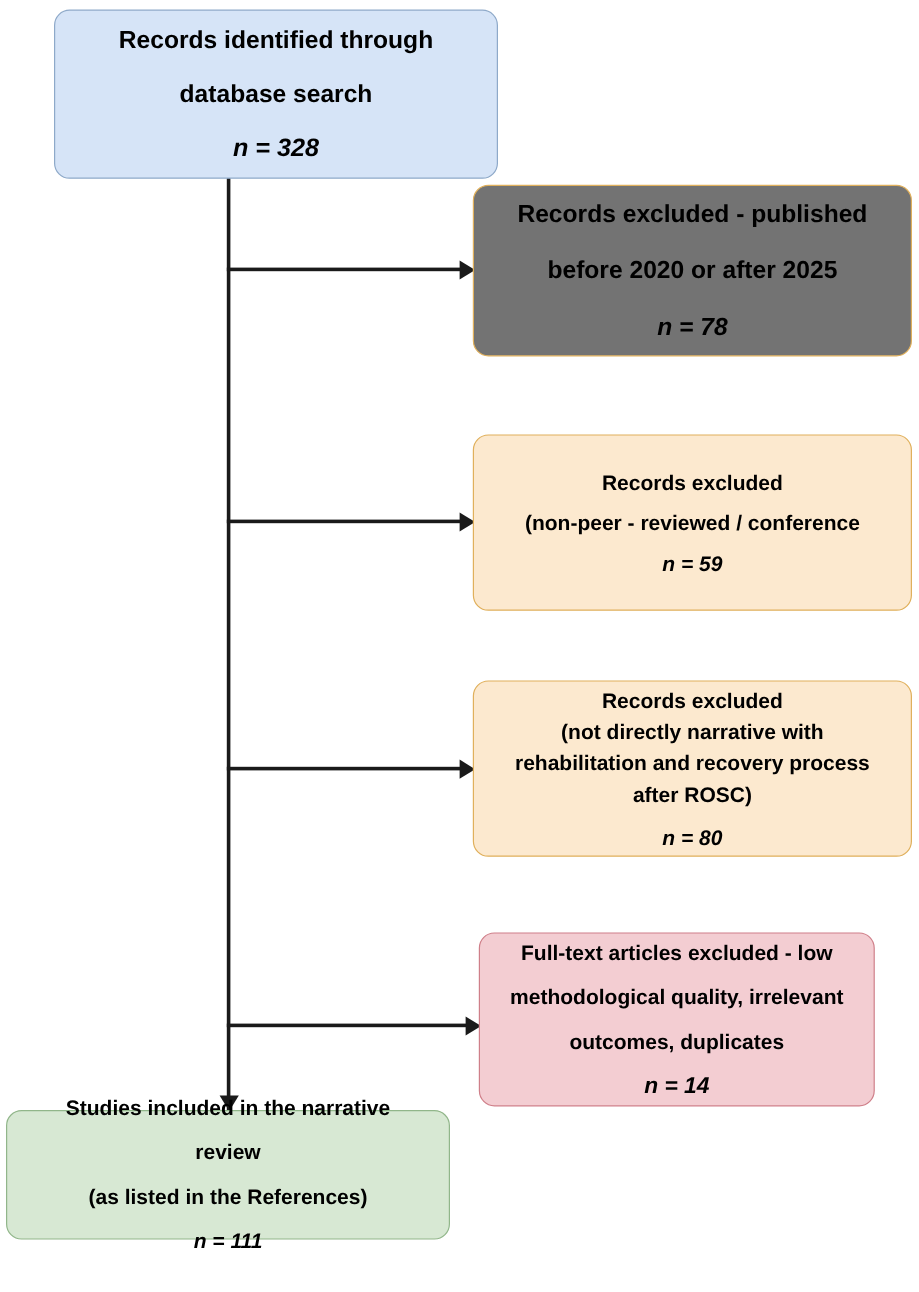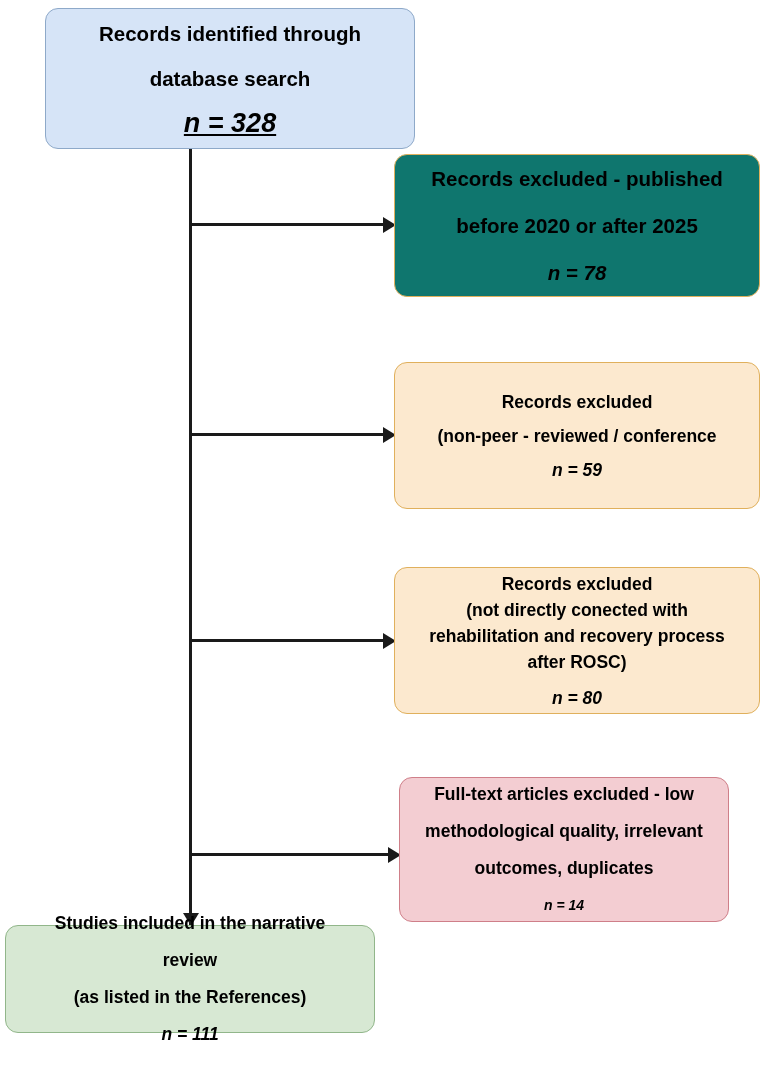--- a/index.html
+++ b/index.html
@@ -44,25 +44,25 @@
 
   
   #node-identified {
     left: 5px;  top: 8px;  width: 370px;  height: 141px;
     background: #d6e4f7;
     border-color: #8ea9c9;
     font-size: 20.5px;
     line-height: 45px;
     margin-left: 40px;
   }
-  #node-identified .count { font-size: 27px; text-decoration: underline; }
+  #node-identified .count { font-size: 21px; }
 
   #node-excluded-date {
     left: 394px; top: 154px; width: 366px; height: 143px;
-    background: #0f766e;
+    background: #737373;
     border-color: #e0b05c;
     font-size: 20.5px;
     line-height: 47px;
   }
   #node-excluded-date .count { font-size: 20.5px; }
 
   #node-excluded-peer {
     left: 394px; top: 362px; width: 366px; height: 147px;
     background: #fce9cf;
     border-color: #e0b05c;
@@ -80,21 +80,21 @@
   }
   #node-excluded-topic .count { font-size: 17.5px; margin-top: 10px; }
 
   #node-excluded-fulltext {
     left: 399px; top: 777px; width: 330px; height: 145px;
     background: #f3cdd2;
     border-color: #cf7f89;
     font-size: 17.5px;
     line-height: 37px;
   }
-  #node-excluded-fulltext .count { font-size: 14px; }
+  #node-excluded-fulltext .count { font-size: 19px; }
 
   #node-included {
     left: 5px; top: 925px; width: 370px; height: 108px;
     background: #d7e8d3;
     border-color: #91b68a;
     font-size: 17.5px;
     line-height: 37px;
   }
   #node-included .count { font-size: 17.5px; }
 
@@ -157,21 +157,21 @@
   </div>
 
   <div class="node" id="node-excluded-peer">
     <span class="line">Records excluded</span>
     <span class="line">(non-peer - reviewed / conference</span>
     <span class="count">n = 59</span>
   </div>
 
   <div class="node" id="node-excluded-topic">
     <span class="line">Records excluded</span>
-    <span class="line">(not directly conected with</span>
+    <span class="line">(not directly narrative with</span>
     <span class="line">rehabilitation and recovery process</span>
     <span class="line">after ROSC)</span>
     <span class="count">n = 80</span>
   </div>
 
   <div class="node" id="node-excluded-fulltext">
     <span class="line">Full-text articles excluded - low</span>
     <span class="line">methodological quality, irrelevant</span>
     <span class="line">outcomes, duplicates</span>
     <span class="count">n = 14</span>

